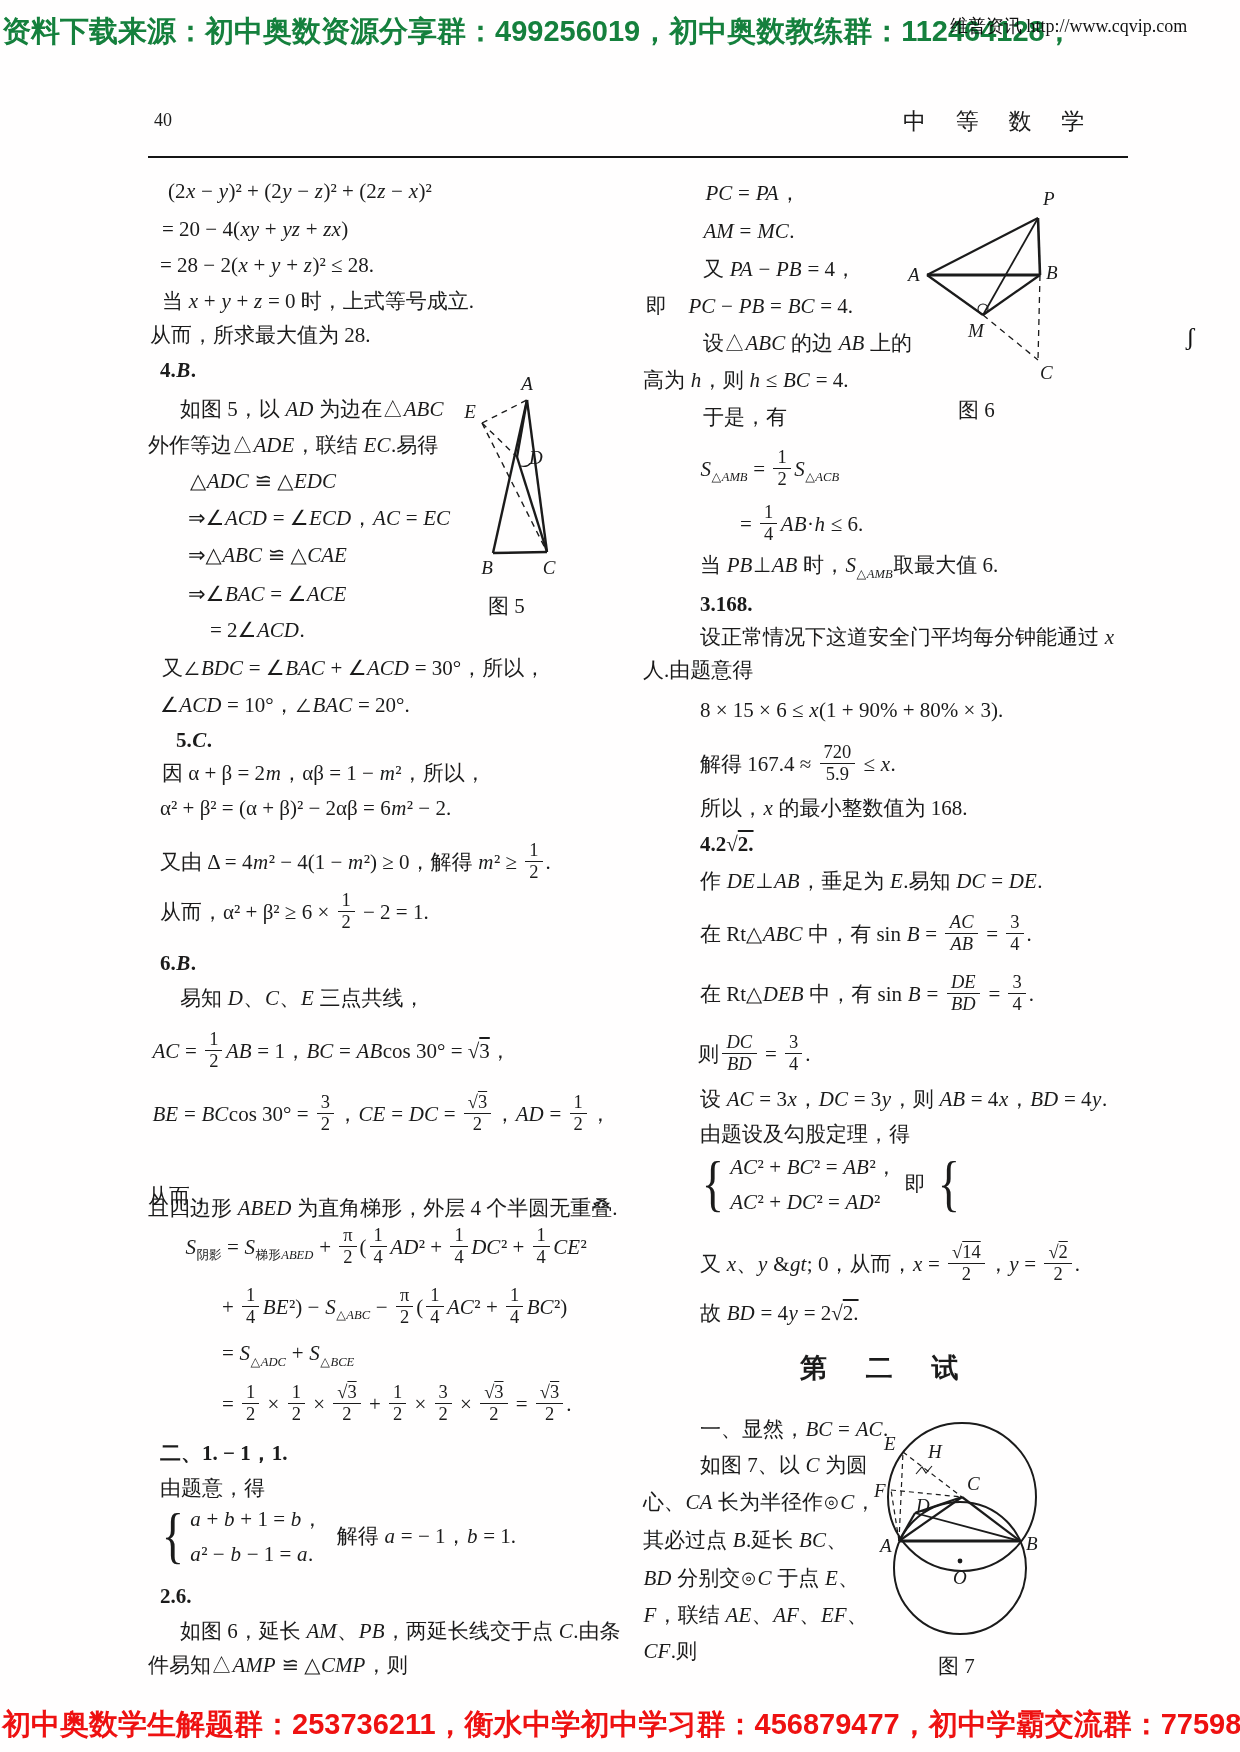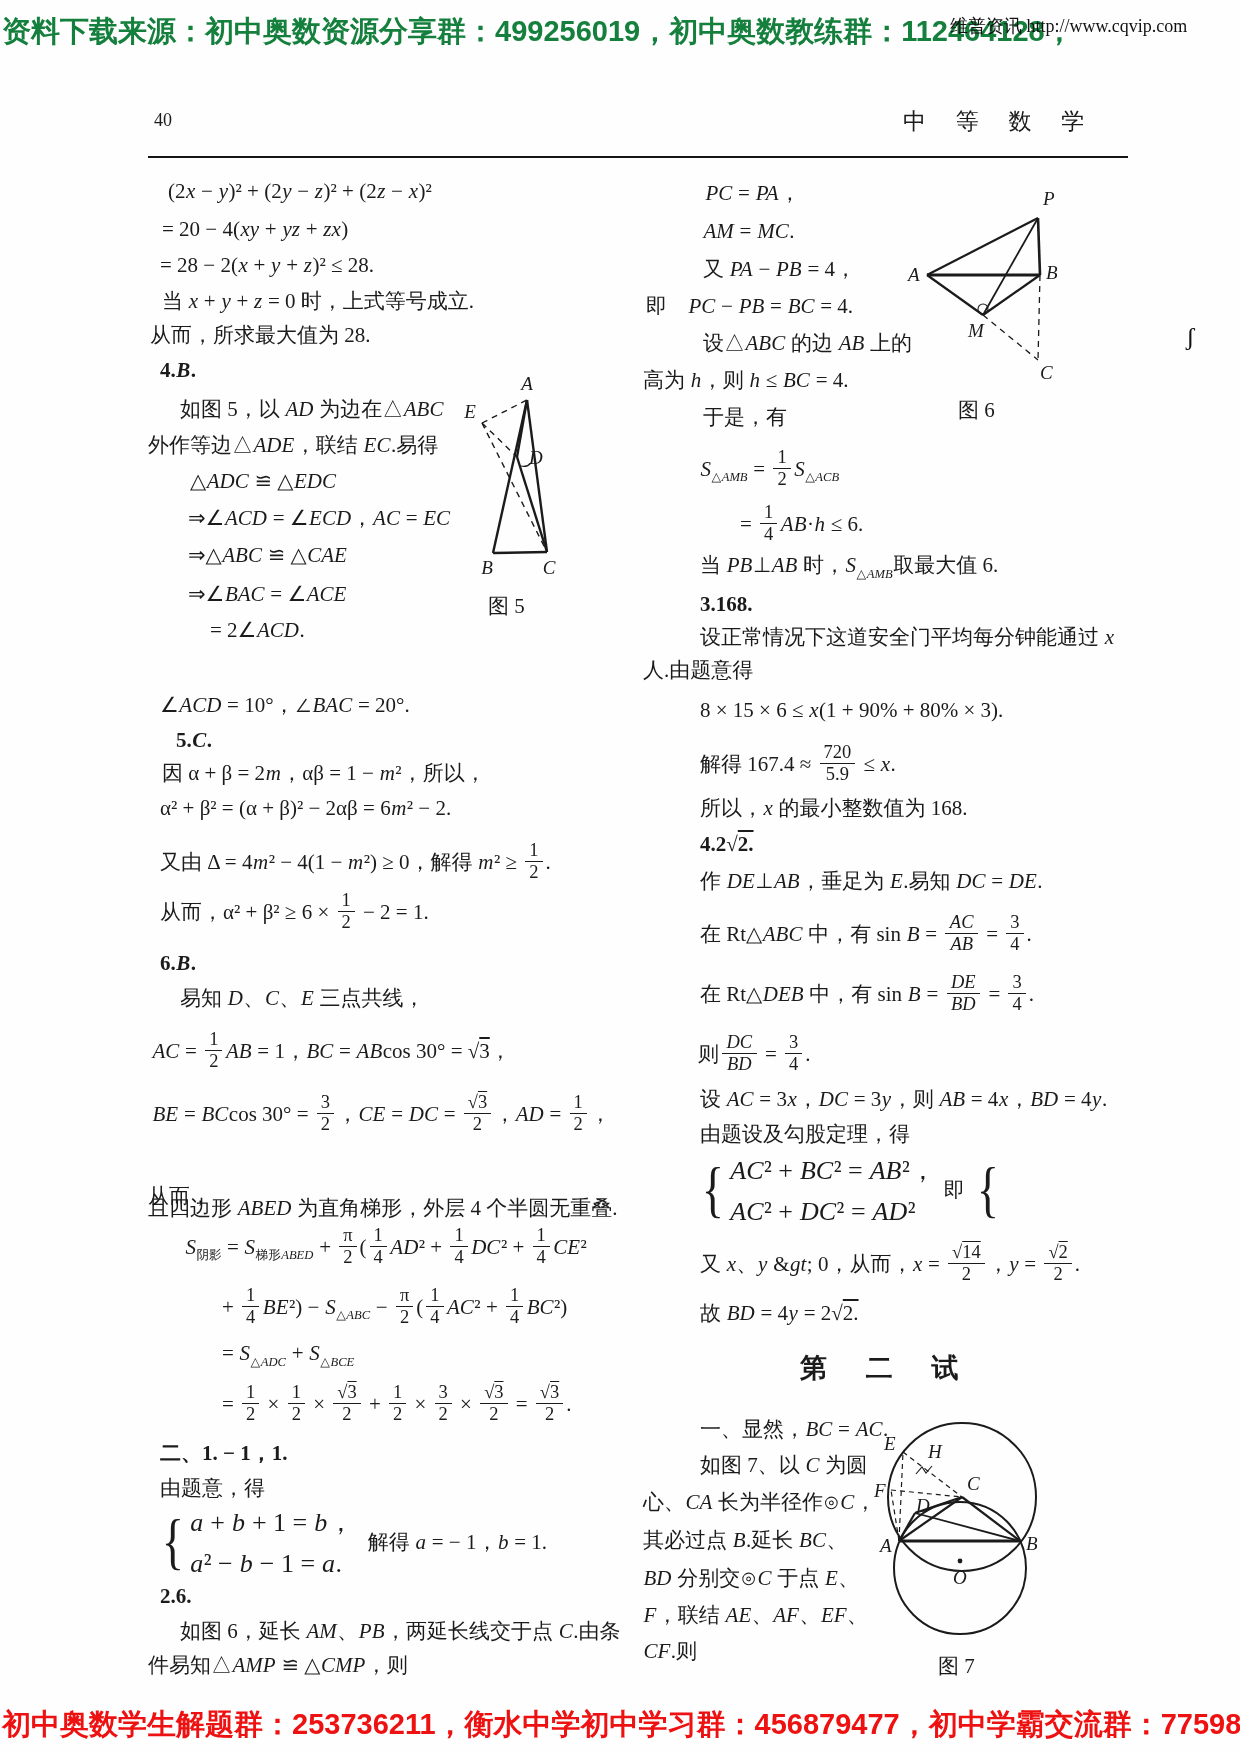--- a/index.html
+++ b/index.html
@@ -18,21 +18,21 @@
   sub{font-size:0.6em;vertical-align:-0.45em;letter-spacing:0;}
   .frac{display:inline-flex;flex-direction:column;align-items:center;vertical-align:middle;
         margin:0 3px;line-height:1.05;transform:translateY(-2px);}
   .fn{display:block;padding:0 4px 1px;border-bottom:1.6px solid #1b1b1b;font-size:0.88em;}
   .fd{display:block;padding-top:1px;font-size:0.88em;}
   .sq .rad{text-decoration:overline;}
   .caption{position:absolute;font-size:21px;white-space:nowrap;}
   .sys{position:absolute;display:flex;align-items:center;}
   .brace{font-size:62px;font-weight:300;line-height:0.9;transform:scaleX(0.75);margin-right:2px;}
   .syslines{display:flex;flex-direction:column;gap:9px;}
-  .syslines .sl{font-size:26px;white-space:nowrap;}
+  .syslines .sl{font-size:21px;white-space:nowrap;}
   .sysafter{font-size:21px;margin-left:14px;white-space:nowrap;}
   .sysmid{font-size:21px;margin:0 8px;}
   svg{position:absolute;overflow:visible;}
   svg text{font-family:"Liberation Serif", serif;font-style:italic;font-size:19px;fill:#1b1b1b;}
   .artifact{position:absolute;font-size:26px;color:#111;}
 </style>
 </head>
 <body>
 
 <div id="page">
@@ -50,20 +50,21 @@
   <div class="ln" style="top:288px;left:162px;">当 <i>x</i> + <i>y</i> + <i>z</i> = 0 时，上式等号成立.</div>
   <div class="ln" style="top:322px;left:150px;">从而，所求最大值为 28.</div>
   <div class="ln sec" style="top:357px;left:160px;">4.<i>B</i>.</div>
   <div class="ln" style="top:396px;left:180px;">如图 5，以 <i>AD</i> 为边在△<i>ABC</i></div>
   <div class="ln" style="top:432px;left:148px;">外作等边△<i>ADE</i>，联结 <i>EC</i>.易得</div>
   <div class="ln" style="top:468px;left:190px;">△<i>ADC</i> ≌ △<i>EDC</i></div>
   <div class="ln" style="top:505px;left:188px;">⇒∠<i>ACD</i> = ∠<i>ECD</i>，<i>AC</i> = <i>EC</i></div>
   <div class="ln" style="top:542px;left:188px;">⇒△<i>ABC</i> ≌ △<i>CAE</i></div>
   <div class="ln" style="top:581px;left:188px;">⇒∠<i>BAC</i> = ∠<i>ACE</i></div>
   <div class="ln" style="top:617px;left:210px;">= 2∠<i>ACD</i>.</div>
+  <div class="ln" style="top:655px;left:162px;">又∠<i>BDC</i> = ∠<i>BAC</i> + ∠<i>ACD</i> = 30°，所以，</div>
   <div class="ln" style="top:692px;left:160px;">∠<i>ACD</i> = 10°，∠<i>BAC</i> = 20°.</div>
   <div class="ln sec" style="top:727px;left:176px;">5.<i>C</i>.</div>
   <div class="ln" style="top:760px;left:162px;">因 α + β = 2<i>m</i>，αβ = 1 − <i>m</i>²，所以，</div>
   <div class="ln" style="top:795px;left:160px;">α² + β² = (α + β)² − 2αβ = 6<i>m</i>² − 2.</div>
   <div class="ln" style="top:843px;left:160px;">又由 Δ = 4<i>m</i>² − 4(1 − <i>m</i>²) ≥ 0，解得 <i>m</i>² ≥ <span class="frac">
         <span class="fn">1</span>
         <span class="fd">2</span>
       </span>.</div>
   <div class="ln" style="top:893px;left:160px;">从而，α² + β² ≥ 6 × <span class="frac">
         <span class="fn">1</span>

